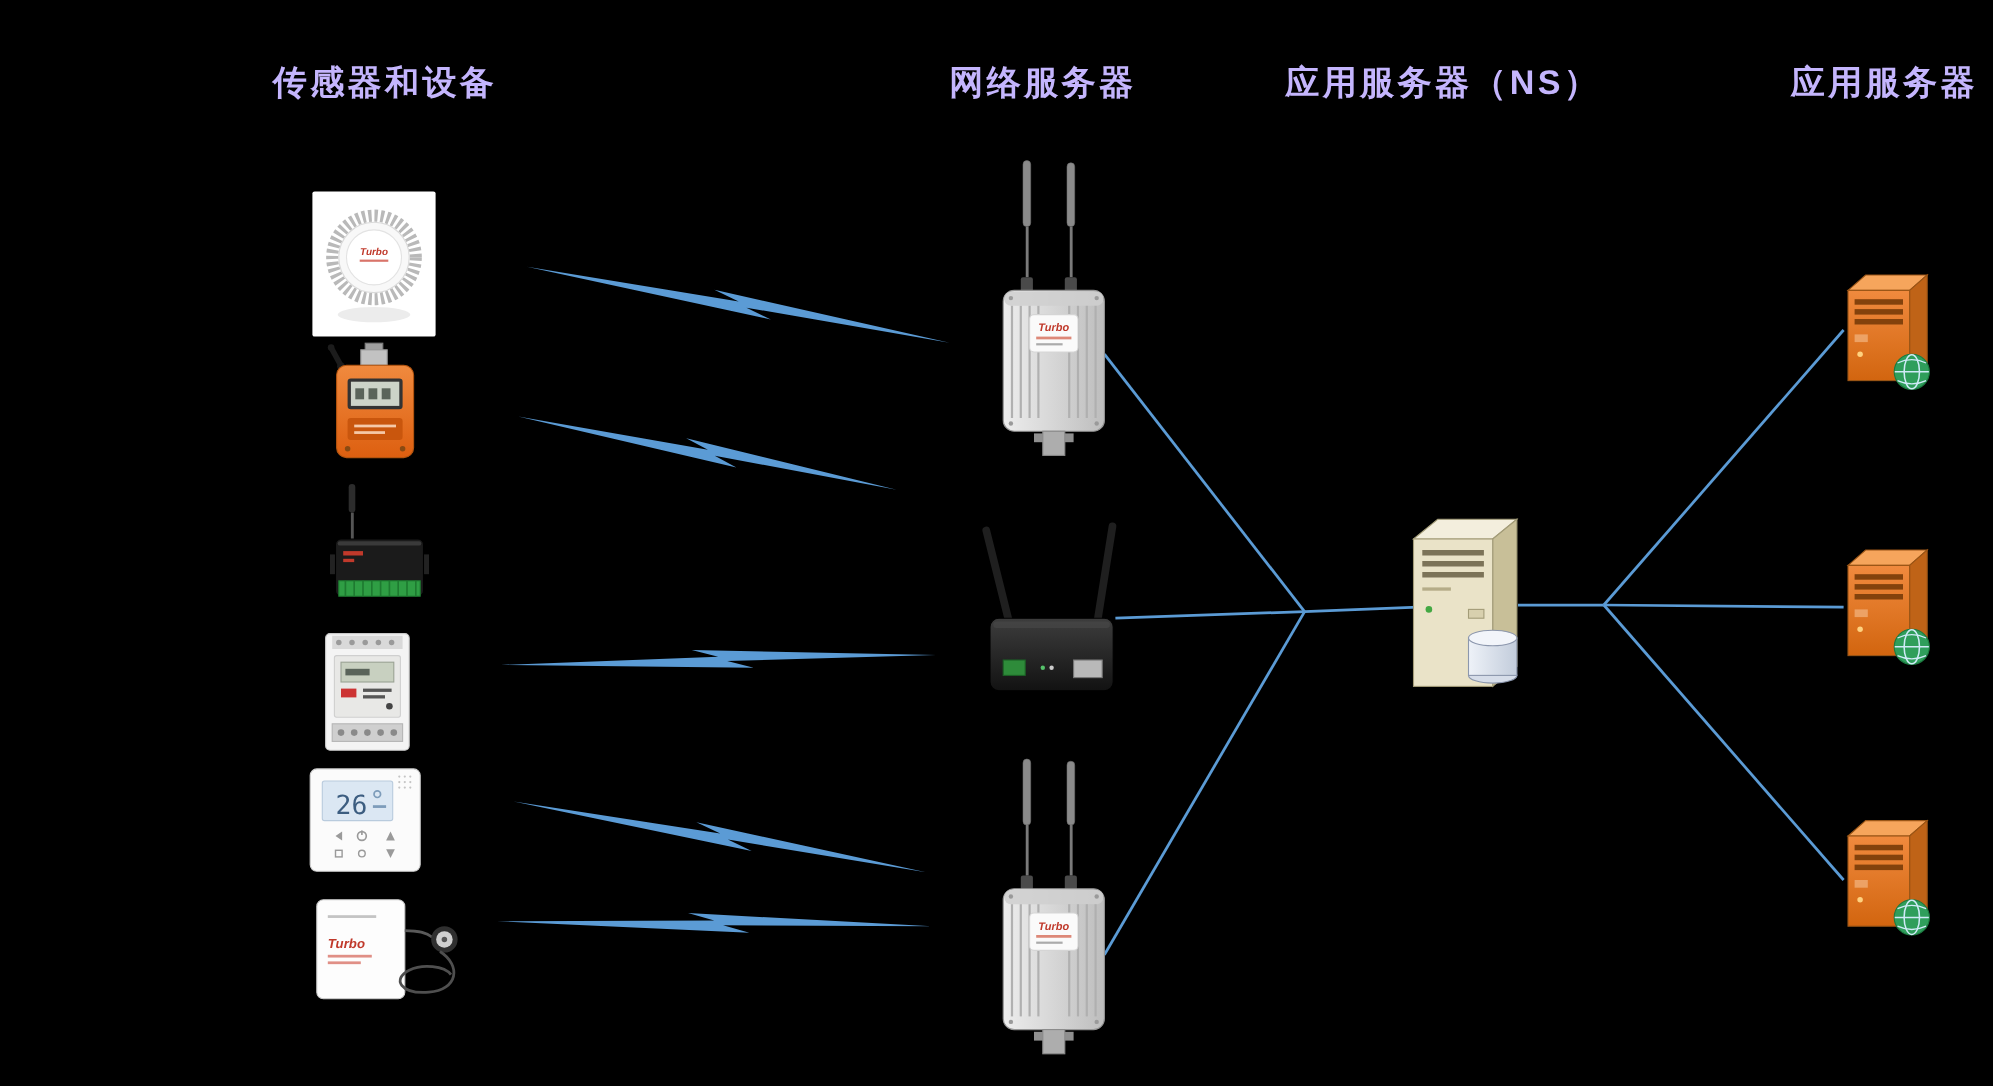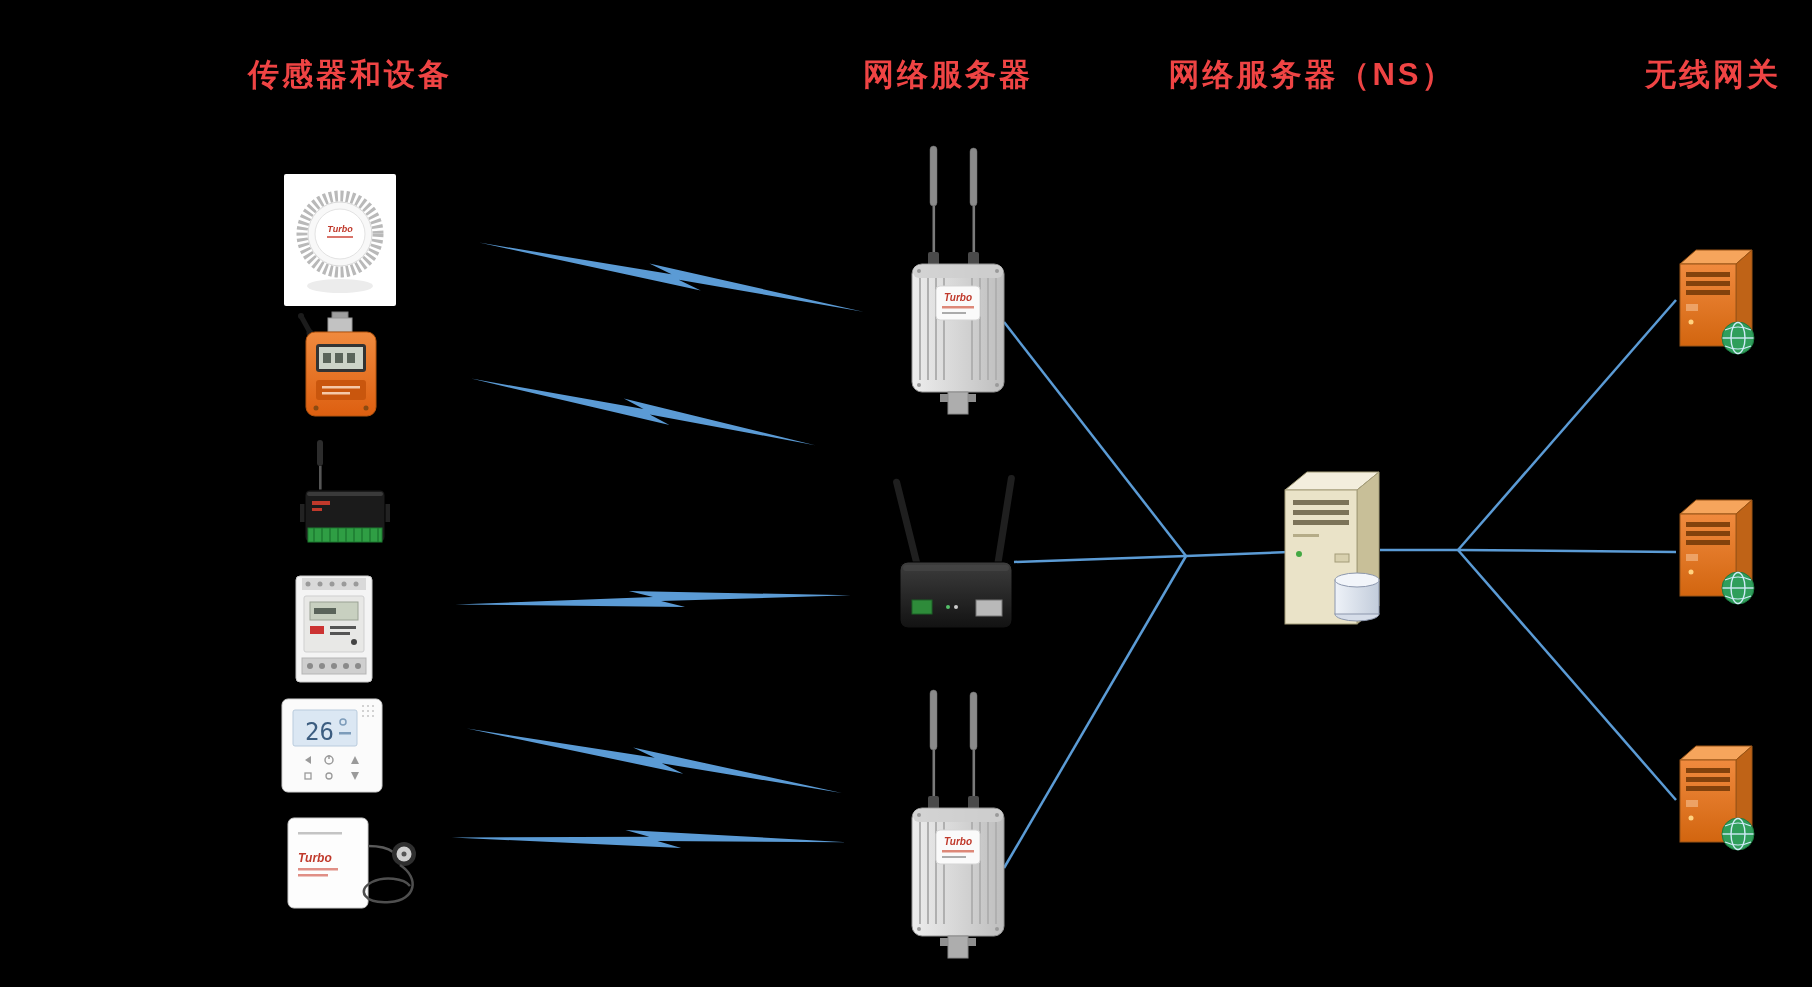--- a/index.html
+++ b/index.html
@@ -1,32 +1,32 @@
 <!DOCTYPE html>
 <html><head>
 <meta charset="utf-8">
 <style>
   html,body{margin:0;padding:0;background:#000;}
   .stage{position:relative;width:1812px;height:987px;background:#000;overflow:hidden;
          font-family:"Liberation Sans","DejaVu Sans",sans-serif;}
-  .heading{position:absolute;top:54px;transform:translateX(-50%);color:#ef4444;
+  .heading{position:absolute;top:54px;transform:translateX(-50%);color:#c4b5fd;
            font-size:31px;font-weight:600;letter-spacing:3px;white-space:nowrap;}
   svg{display:block;}
   .diagram-svg{position:absolute;left:0;top:0;}
   text{user-select:none;}
 </style>
 </head>
 <body>
 
 <div class="stage">
 
   <div class="heading" style="left:350px">传感器和设备</div>
   <div class="heading" style="left:948px">网络服务器</div>
-  <div class="heading" style="left:1312px">网络服务器（NS）</div>
-  <div class="heading" style="left:1713px">无线网关</div>
+  <div class="heading" style="left:1312px">应用服务器（NS）</div>
+  <div class="heading" style="left:1713px">应用服务器</div>
 
   <svg class="diagram-svg" width="1812" height="987" viewBox="0 0 1812 987">
     <defs>
       <linearGradient id="gwGrad" x1="0" y1="0" x2="1" y2="0">
         <stop offset="0" stop-color="#ededed"></stop>
           <stop offset="0.5" stop-color="#d6d6d6"></stop>
           <stop offset="1" stop-color="#bdbdbd"></stop>
       </linearGradient>
       <linearGradient id="orangeDev" x1="0" y1="0" x2="0" y2="1">
         <stop offset="0" stop-color="#f08a3e"></stop>

